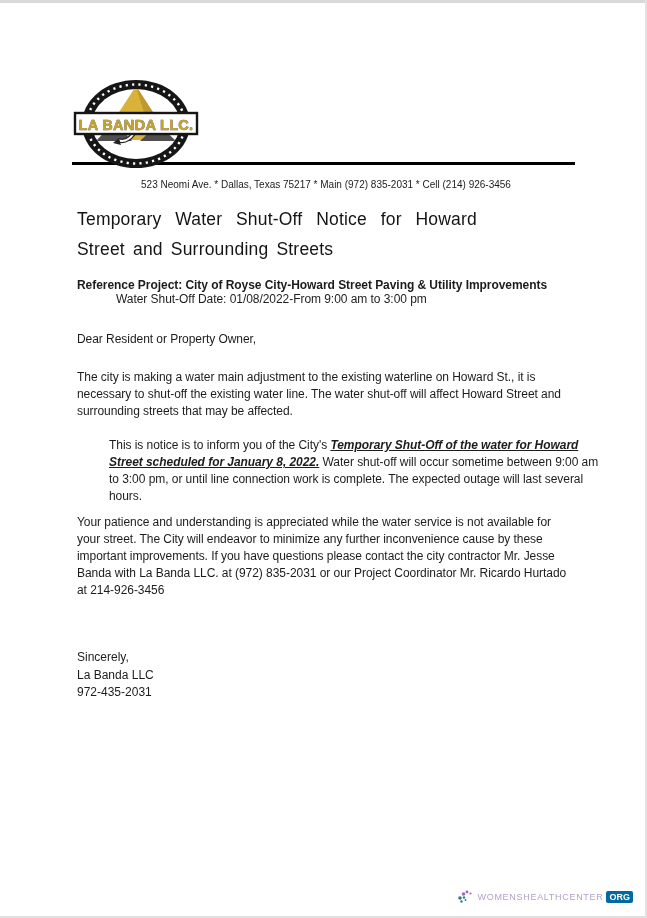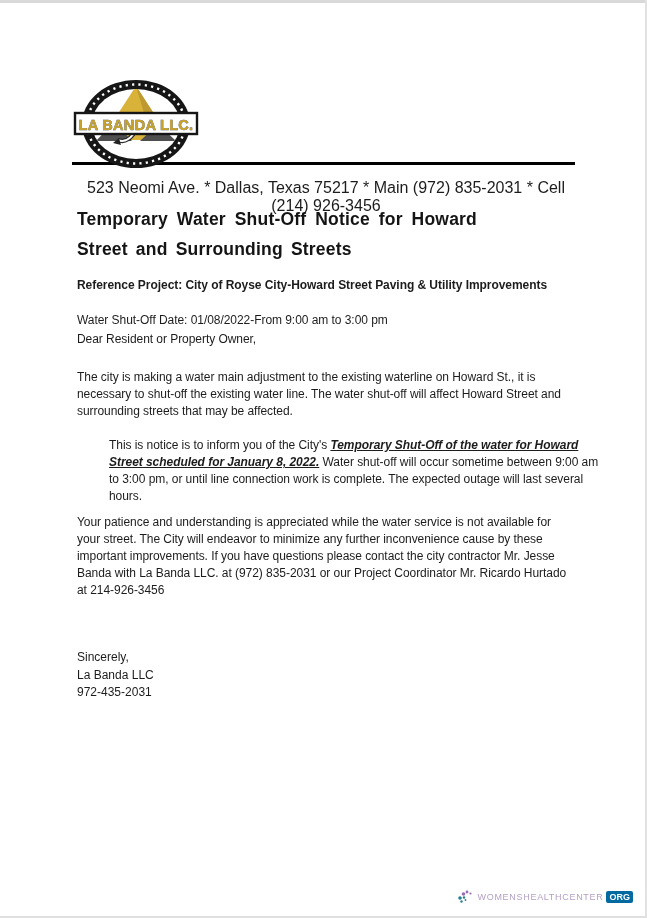--- a/index.html
+++ b/index.html
@@ -13,33 +13,33 @@
     font-family:"Liberation Sans","DejaVu Sans",sans-serif;
     color:#1c1c1c;
     overflow:hidden;
     padding-left:37px;
   }
   .top-strip{position:absolute;top:0;left:0;width:647px;height:3px;background:#d9d9d9;}
   .logo{position:absolute;left:74px;top:78px;width:124px;height:92px;z-index:2;}
   .rule{position:absolute;left:72px;top:162px;width:503px;height:2.5px;background:#000;z-index:1;}
   .address{
     position:absolute;left:77px;top:179px;width:498px;
-    font-size:16px;text-align:center;color:#1c1c1c;letter-spacing:0px;
+    font-size:10px;text-align:center;color:#1c1c1c;letter-spacing:0px;
   }
   .title{
     position:absolute;left:77px;top:204px;width:400px;margin:0;
-    font-size:17.5px;font-weight:700;line-height:30px;color:#141414;
+    font-size:17.5px;font-weight:400;line-height:30px;color:#141414;
     text-align:justify;word-spacing:3px;letter-spacing:0.2px;
   }
   .bodytext{
     position:absolute;left:77px;width:498px;margin:0;
     font-size:12px;line-height:17px;color:#1c1c1c;letter-spacing:-0.05px;
   }
   .ref{top:277px;font-weight:700;}
-  .date{top:312px;}
+  .date{top:291px;margin-left:39px;}
   .salutation{top:331px;}
   .p1{top:369px;}
   .p2{top:437px;margin-left:32px;}
   .p3{top:514px;}
   .emph{font-weight:700;font-style:italic;text-decoration:underline;}
   .signature{position:absolute;left:77px;top:649px;font-size:12px;line-height:17.5px;color:#1c1c1c;}
   .watermark{
     position:absolute;right:12px;top:889px;height:16px;
     display:flex;align-items:center;gap:3px;justify-content:space-between;
   }

